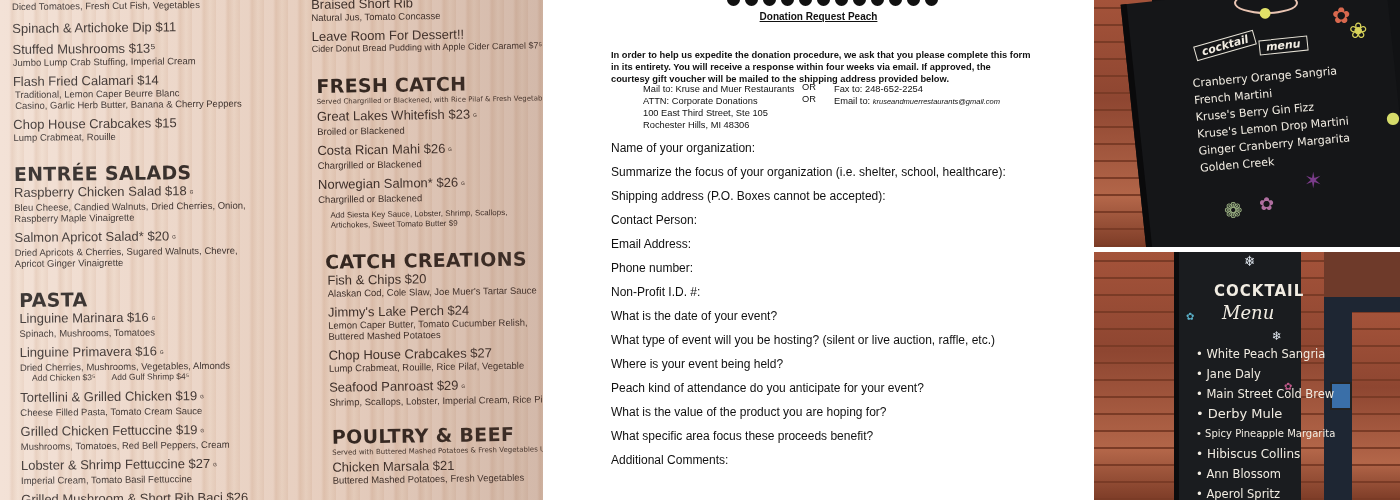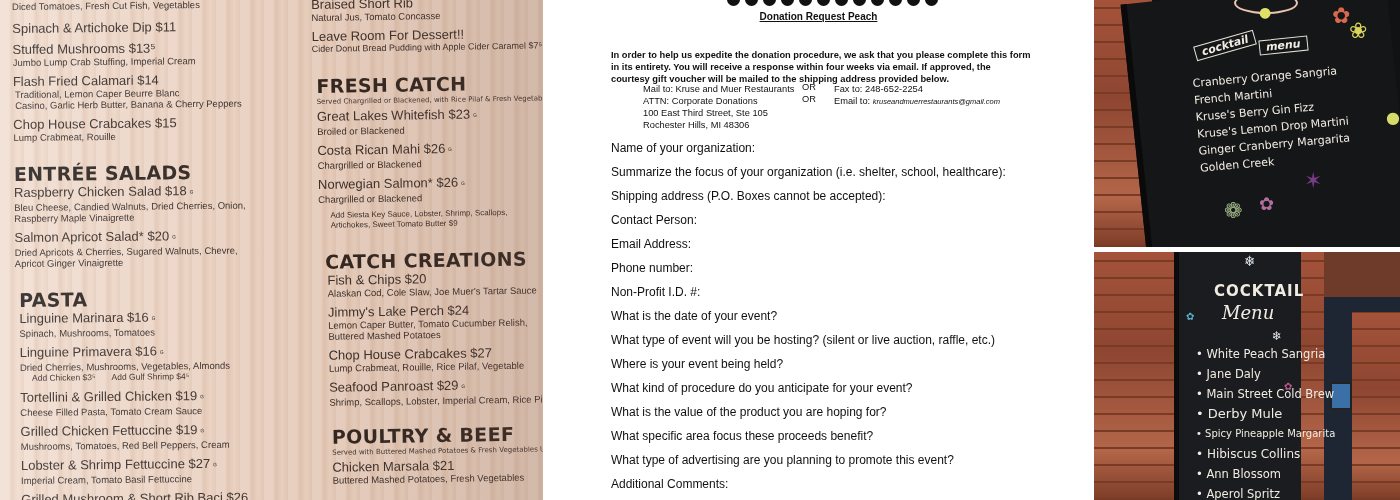--- a/index.html
+++ b/index.html
@@ -203,24 +203,23 @@
     <div class="field">Name of your organization:</div>
     <div class="field">Summarize the focus of your organization (i.e. shelter, school, healthcare):</div>
     <div class="field">Shipping address (P.O. Boxes cannot be accepted):</div>
     <div class="field">Contact Person:</div>
     <div class="field">Email Address:</div>
     <div class="field">Phone number:</div>
     <div class="field">Non-Profit I.D. #:</div>
     <div class="field">What is the date of your event?</div>
     <div class="field">What type of event will you be hosting? (silent or live auction, raffle, etc.)</div>
     <div class="field">Where is your event being held?</div>
-    <div class="field">What kind of procedure do you anticipate for your event?</div>
+    <div class="field">Peach kind of attendance do you anticipate for your event?</div>
     <div class="field">What is the value of the product you are hoping for?</div>
     <div class="field">What specific area focus these proceeds benefit?</div>
-    <div class="field">What type of advertising are you planning to promote this event?</div>
     <div class="field">Additional Comments:</div>
   </div>
 </div>
 
 <div id="ck1" class="panel">
   <div class="brick" style="left:0;top:0;width:58px;height:247px;"></div>
   <div style="position:absolute;left:40px;top:-10px;width:260px;height:270px;background:#151618;transform:rotate(-6deg);border-left:6px solid #0a0a0b;"></div>
   <div style="position:absolute;left:140px;top:-8px;width:60px;height:18px;border:2px solid #e9c4b2;border-radius:50%;"></div>
   <div class="banner" style="left:100px;top:38px;transform:rotate(-16deg);">cocktail</div>
   <div class="banner" style="left:165px;top:38px;transform:rotate(-6deg);">menu</div>

